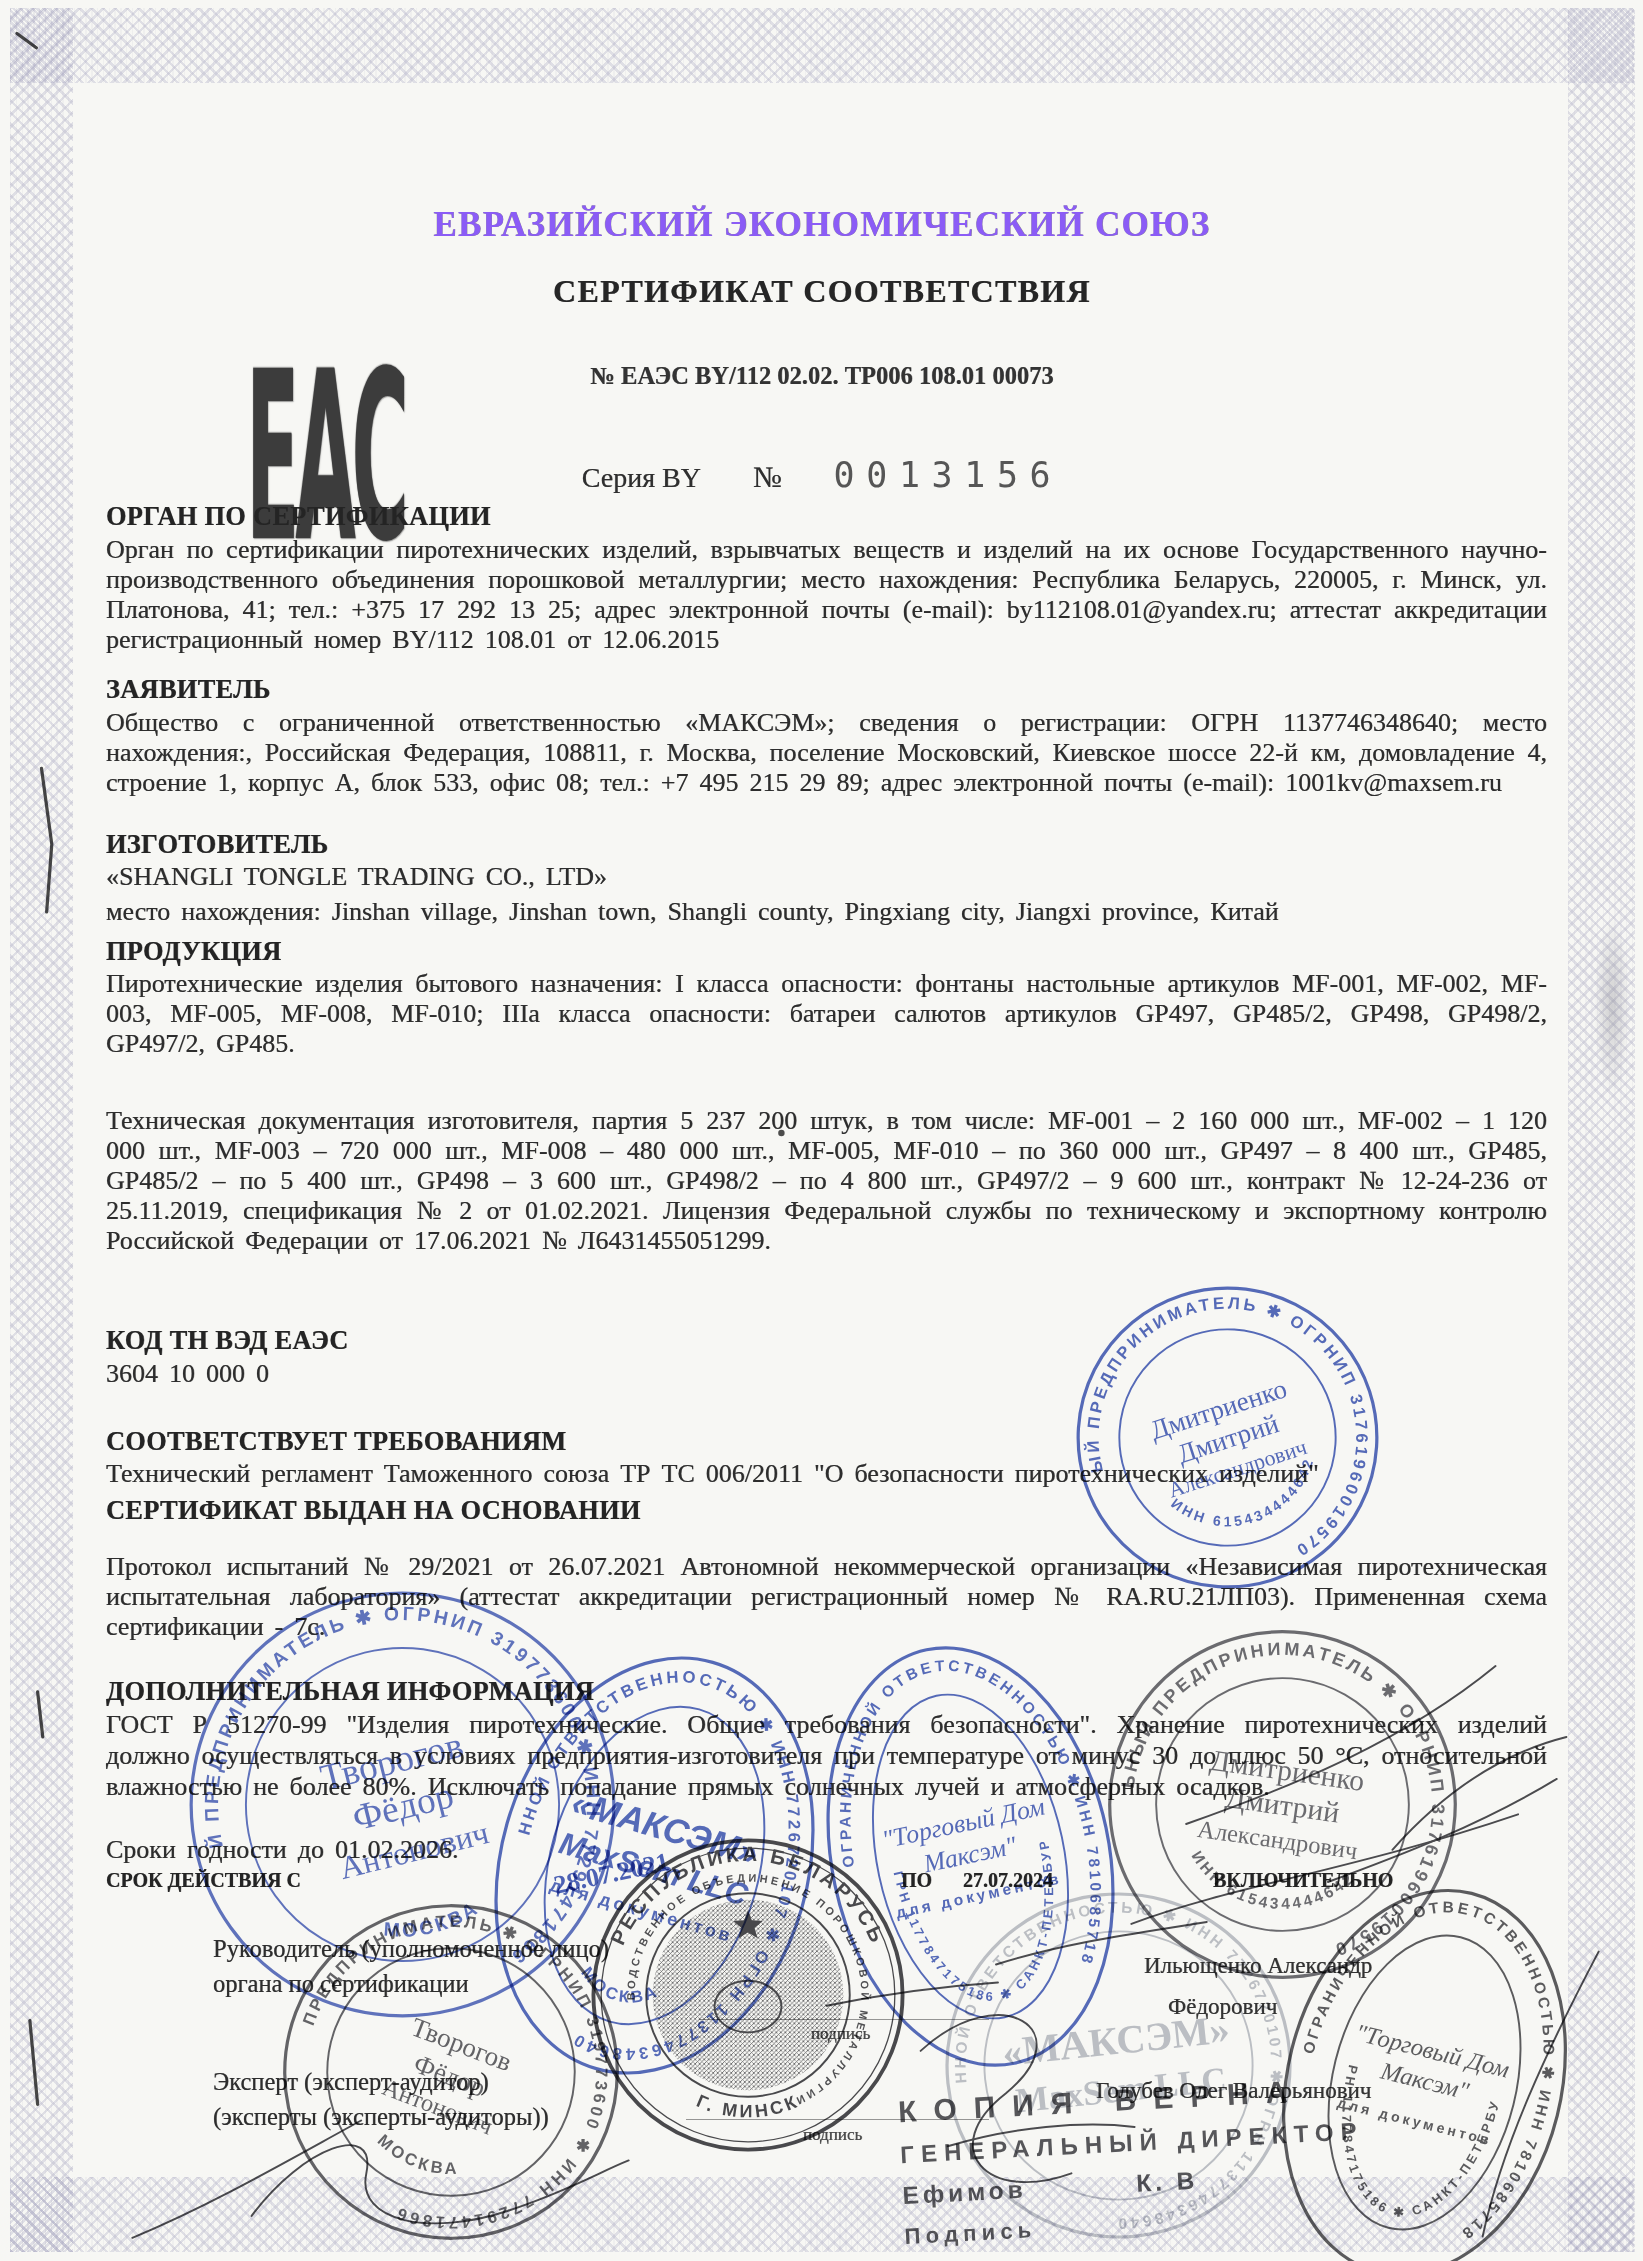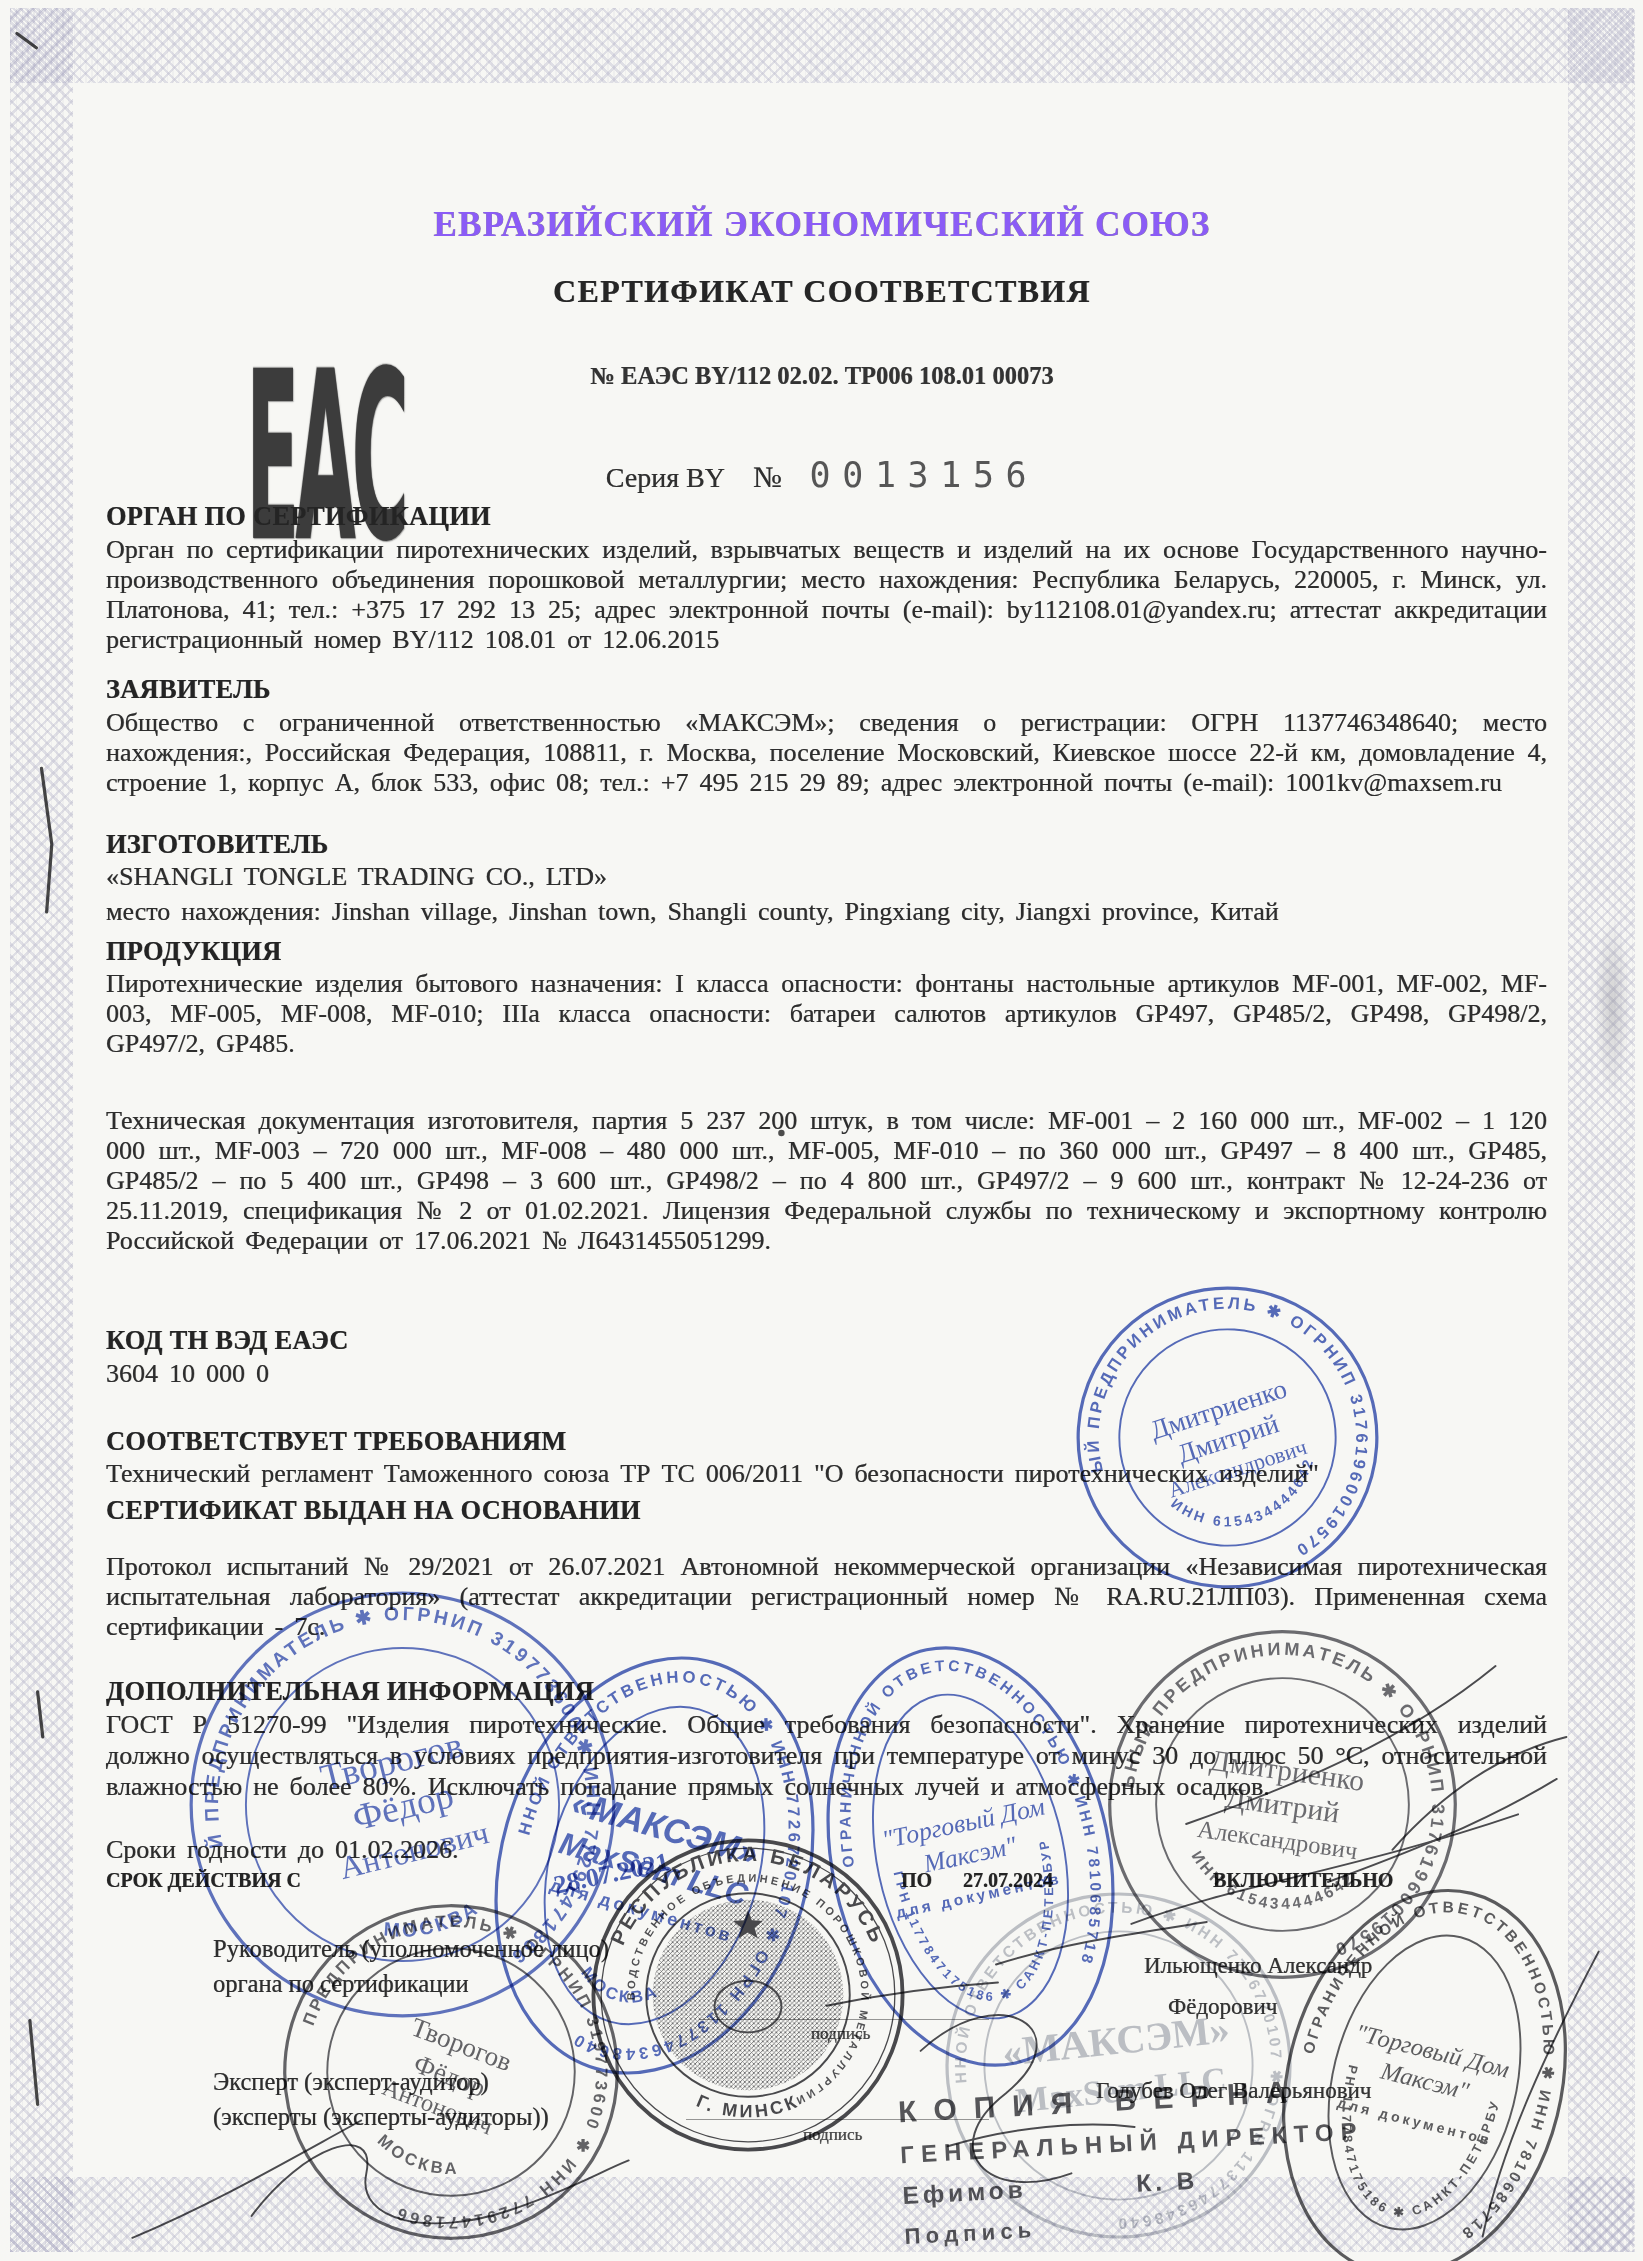--- a/index.html
+++ b/index.html
@@ -13,21 +13,21 @@
       repeating-linear-gradient(-45deg, rgba(122,120,164,.34) 0 2.6px, rgba(0,0,0,0) 2.6px 8.4px),
       repeating-linear-gradient(90deg, rgba(140,140,170,.12) 0 1.3px, rgba(0,0,0,0) 1.3px 5.8px);}
   .bord-t{left:10.3px;top:7.7px;right:10.3px;height:75px;}
   .bord-b{left:10.3px;bottom:9px;right:10.3px;height:75px;}
   .bord-l{left:10.3px;top:7.7px;bottom:9px;width:63px;}
   .bord-r{right:9px;top:7.7px;bottom:9px;width:67px;}
   .fz{text-shadow:0.4px 0.4px 0.6px rgba(55,55,55,.5), -0.3px -0.2px 0.5px rgba(55,55,55,.3);}
   .t1{font-weight:bold;font-size:35px;letter-spacing:1.3px;text-align:center;left:0;right:0;color:#8b5cf6;}
   .t2{font-weight:bold;font-size:32px;letter-spacing:1.3px;text-align:center;left:0;right:0;color:#262626;}
   .num{font-weight:bold;font-size:24.5px;text-align:center;left:0;right:0;color:#333;}
-  .series{left:0;right:0;display:flex;justify-content:center;align-items:baseline;gap:28px;}
+  .series{left:0;right:0;display:flex;justify-content:center;align-items:baseline;gap:52px;}
   .series .lbl{font-size:28px;color:#2f2f2f;}
   .series .no{font-size:30px;color:#2f2f2f;}
   .series .digits{font-family:"DejaVu Sans Mono",monospace;font-size:35px;letter-spacing:11.6px;color:#565656;}
   .eac{font-family:"DejaVu Sans",sans-serif;font-weight:800;font-size:70px;letter-spacing:-3.9px;
        color:#3c3c3c;transform:scaleY(3.35) scaleX(1.12);transform-origin:top left;}
   .sec-t{font-weight:bold;font-size:26.4px;letter-spacing:0.3px;color:#242424;}
   .sec-b{font-size:26px;line-height:30px;text-align:justify;word-spacing:4.5px;color:#2d2d2d;}
   .col{left:106px;width:1441px;}
   .vlabel{font-weight:bold;font-size:20px;color:#242424;}
   .sg{font-size:24.5px;color:#2d2d2d;}

